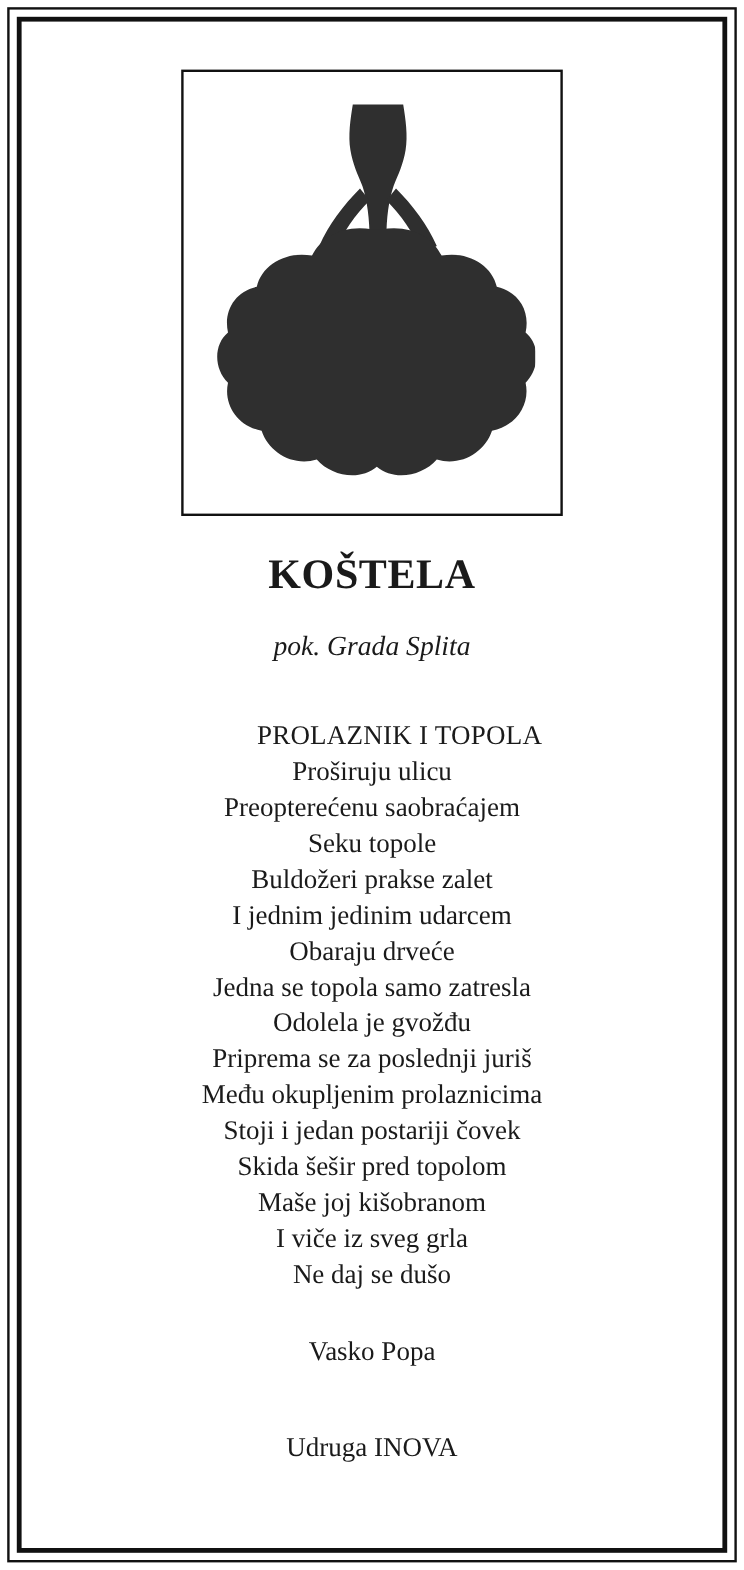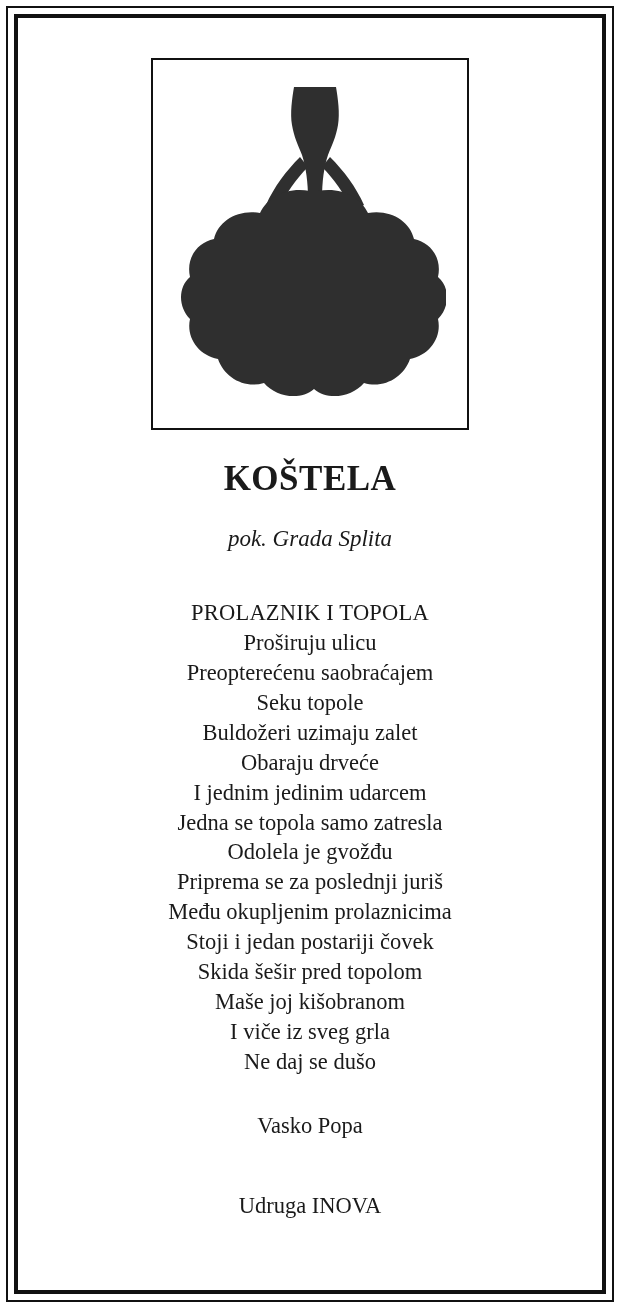--- a/index.html
+++ b/index.html
@@ -91,20 +91,21 @@
   .poem {
     margin-top: 46px;
     font-size: 22.5px;
     line-height: 1.33;
   }
   .poem-line {
     white-space: nowrap;
   }
   .poem-line.first {
     letter-spacing: 0.2px;
+    text-align: right;
   }
 
   .author {
     margin-top: 36px;
     font-size: 22.5px;
   }
 
   .org {
     margin-top: 36px;
     font-size: 22.5px;
@@ -163,23 +164,23 @@
 
     <div class="title">KOŠTELA</div>
 
     <div class="subtitle">pok. Grada Splita</div>
 
     <div class="poem">
       <div class="poem-line first">PROLAZNIK I TOPOLA</div>
       <div class="poem-line">Proširuju ulicu</div>
       <div class="poem-line">Preopterećenu saobraćajem</div>
       <div class="poem-line">Seku topole</div>
-      <div class="poem-line">Buldožeri uzimaju zalet</div>
+      <div class="poem-line">Buldožeri prakse zalet</div>
+      <div class="poem-line">I jednim jedinim udarcem</div>
       <div class="poem-line">Obaraju drveće</div>
-      <div class="poem-line">I jednim jedinim udarcem</div>
       <div class="poem-line">Jedna se topola samo zatresla</div>
       <div class="poem-line">Odolela je gvožđu</div>
       <div class="poem-line">Priprema se za poslednji juriš</div>
       <div class="poem-line">Među okupljenim prolaznicima</div>
       <div class="poem-line">Stoji i jedan postariji čovek</div>
       <div class="poem-line">Skida šešir pred topolom</div>
       <div class="poem-line">Maše joj kišobranom</div>
       <div class="poem-line">I viče iz sveg grla</div>
       <div class="poem-line">Ne daj se dušo</div>
     </div>

